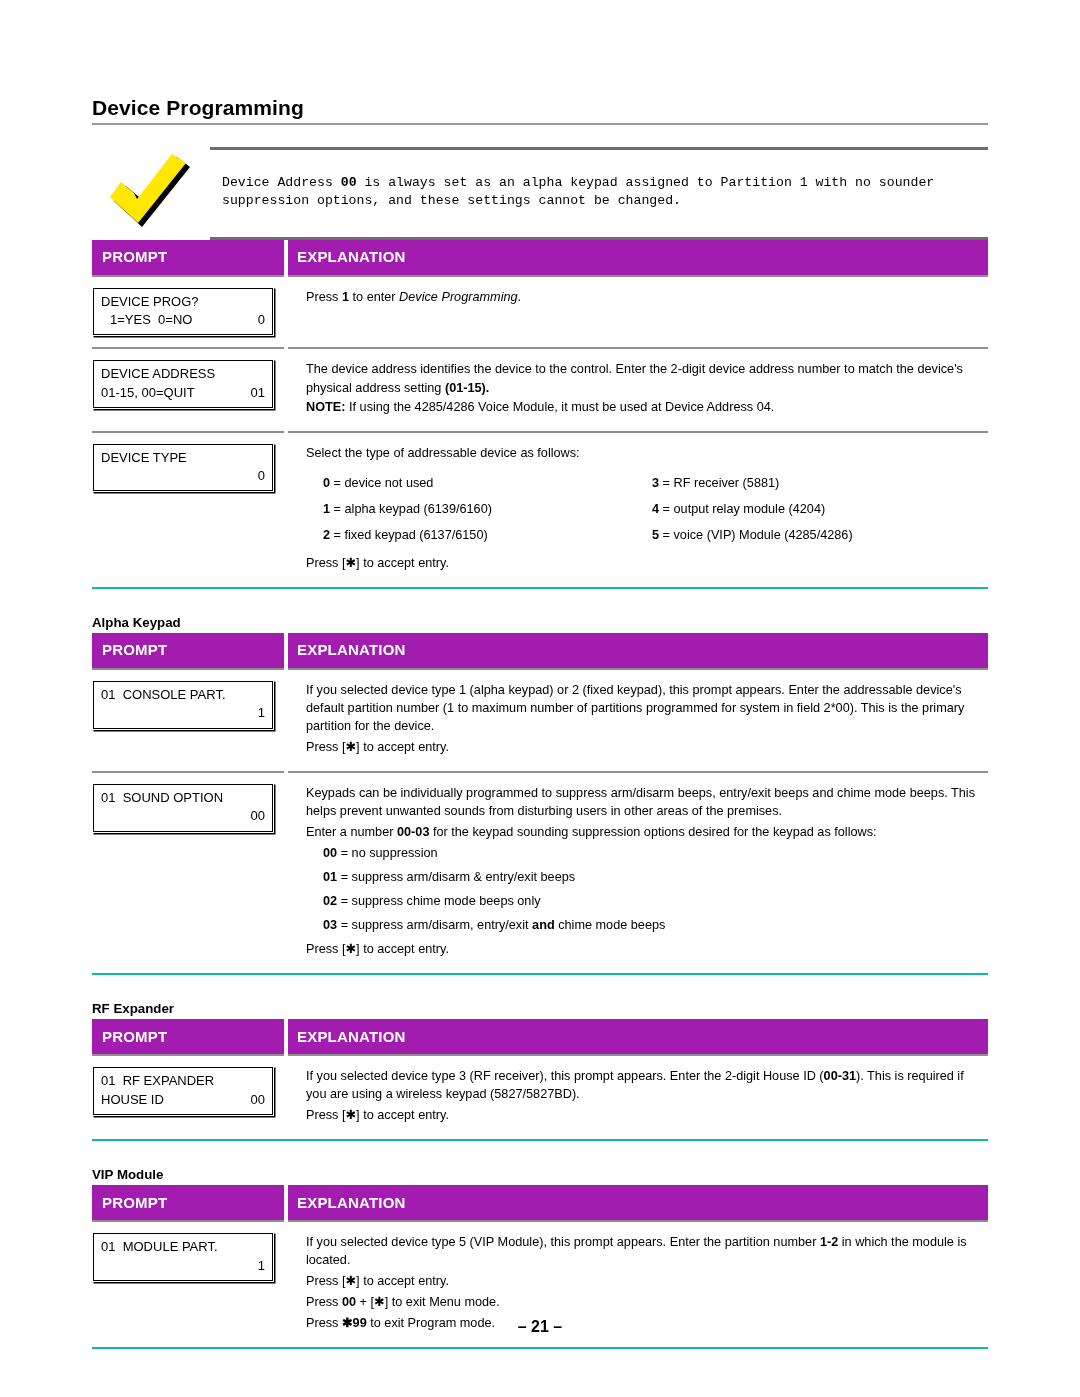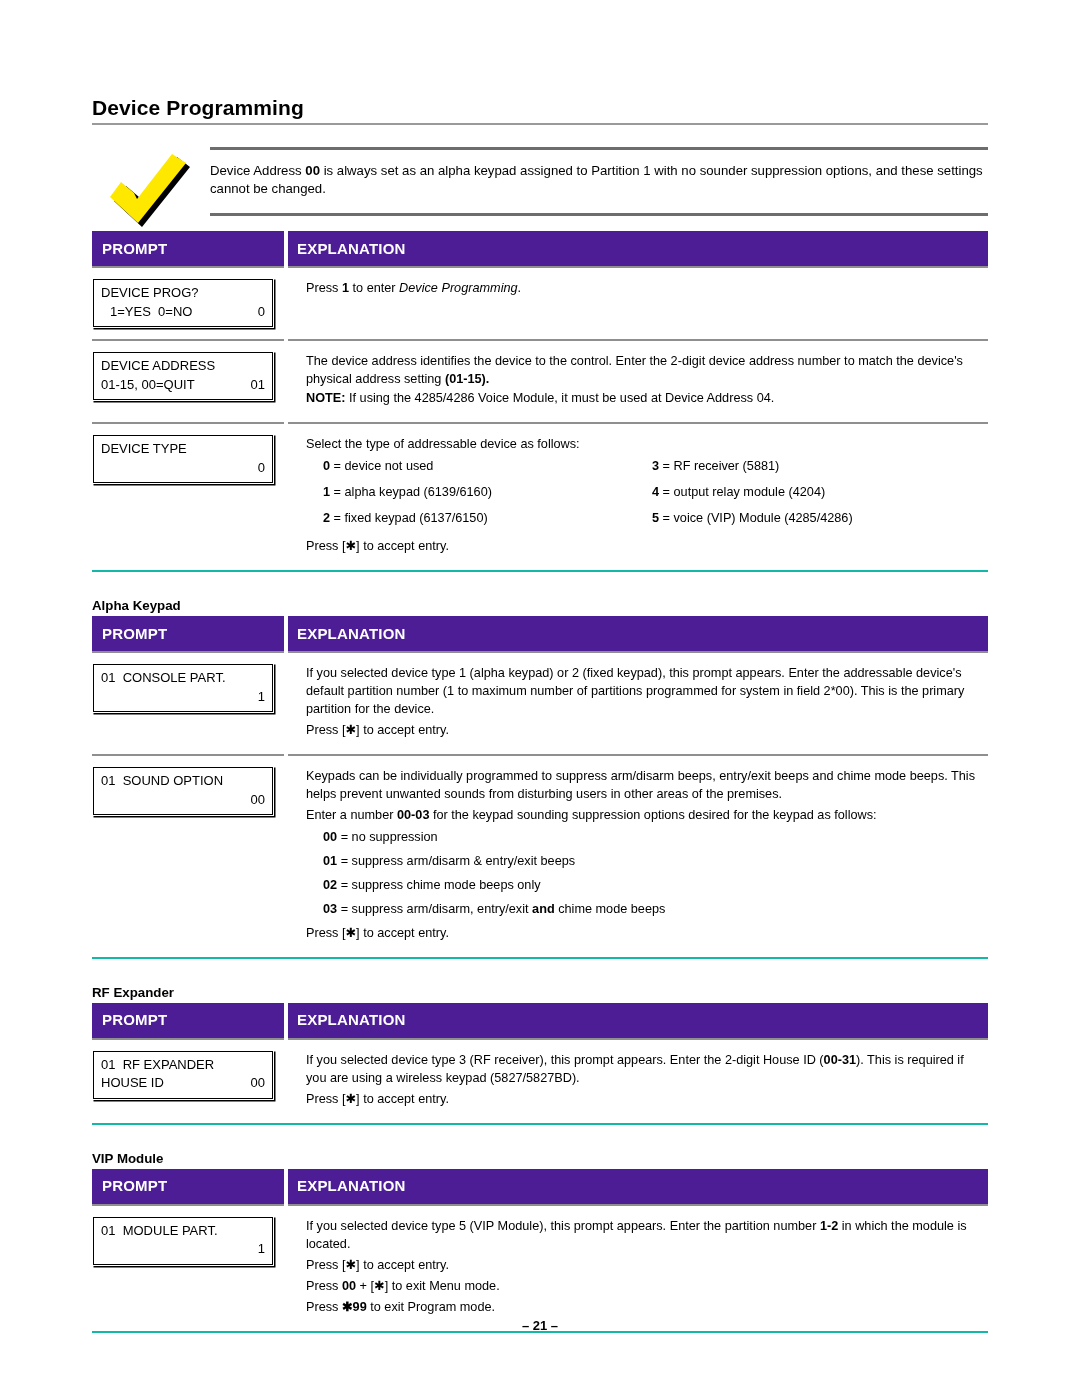--- a/index.html
+++ b/index.html
@@ -55,23 +55,24 @@
     display: flex;
     justify-content: center;
   }
   .callout-body {
     flex: 1 1 auto;
     border-top: 3px solid #6d6d6d;
     border-bottom: 3px solid #6d6d6d;
     padding: 12px 0 14px 0;
   }
   .callout-body p {
-    margin: 0;
+    margin: 12px;
     font-size: 13.2px;
     line-height: 1.38;
+    font-family: Liberation Mono, monospace;
   }
 
   
   .lead-line {
     font-size: 13.2px;
     line-height: 1.35;
     margin: 0;
     padding-top: 18px;
     padding-bottom: 6px;
     white-space: nowrap;
@@ -88,21 +89,21 @@
   table.prompt-table {
     width: 896px;
     border-collapse: collapse;
     table-layout: fixed;
   }
   table.prompt-table col.c-prompt { width: 192px; }
   table.prompt-table col.c-gap    { width: 4px;  }
   table.prompt-table col.c-expl   { width: 700px; }
 
   tr.head-row th {
-    background: #4c1d95;
+    background: #a21caf;
     color: #fff;
     font-size: 15px;
     font-weight: bold;
     text-align: left;
     padding: 6px 0 7px 10px;
     letter-spacing: 0.2px;
     height: 22px;
     vertical-align: middle;
   }
   tr.head-row th.gapcell {
@@ -155,21 +156,21 @@
     margin: 3px 0 2px 0;
     padding: 0;
     list-style: none;
   }
   .expl-cell .opt-list li {
     padding-left: 26px;
     margin-bottom: 6px;
   }
   .expl-cell .two-col {
     display: flex;
-    margin: 4px 0 2px 0;
+    margin: 12px 0 2px 0;
   }
   .expl-cell .two-col .col {
     flex: 0 0 50%;
   }
   .expl-cell .two-col .col ul {
     margin: 0;
     padding: 0;
     list-style: none;
   }
   .expl-cell .two-col .col li {
@@ -180,21 +181,21 @@
   b, strong { font-weight: bold; }
   i, em { font-style: italic; }
 
   
   .page-footer {
     position: absolute;
     left: 0;
     top: 1318px;
     width: 896px;
     text-align: center;
-    font-size: 13px;
+    font-size: 16px;
     font-weight: bold;
   }
 </style>
 </head>
 <body>
 
 <div class="page">
 
   <h1 class="doc-title">Device Programming</h1>
 

